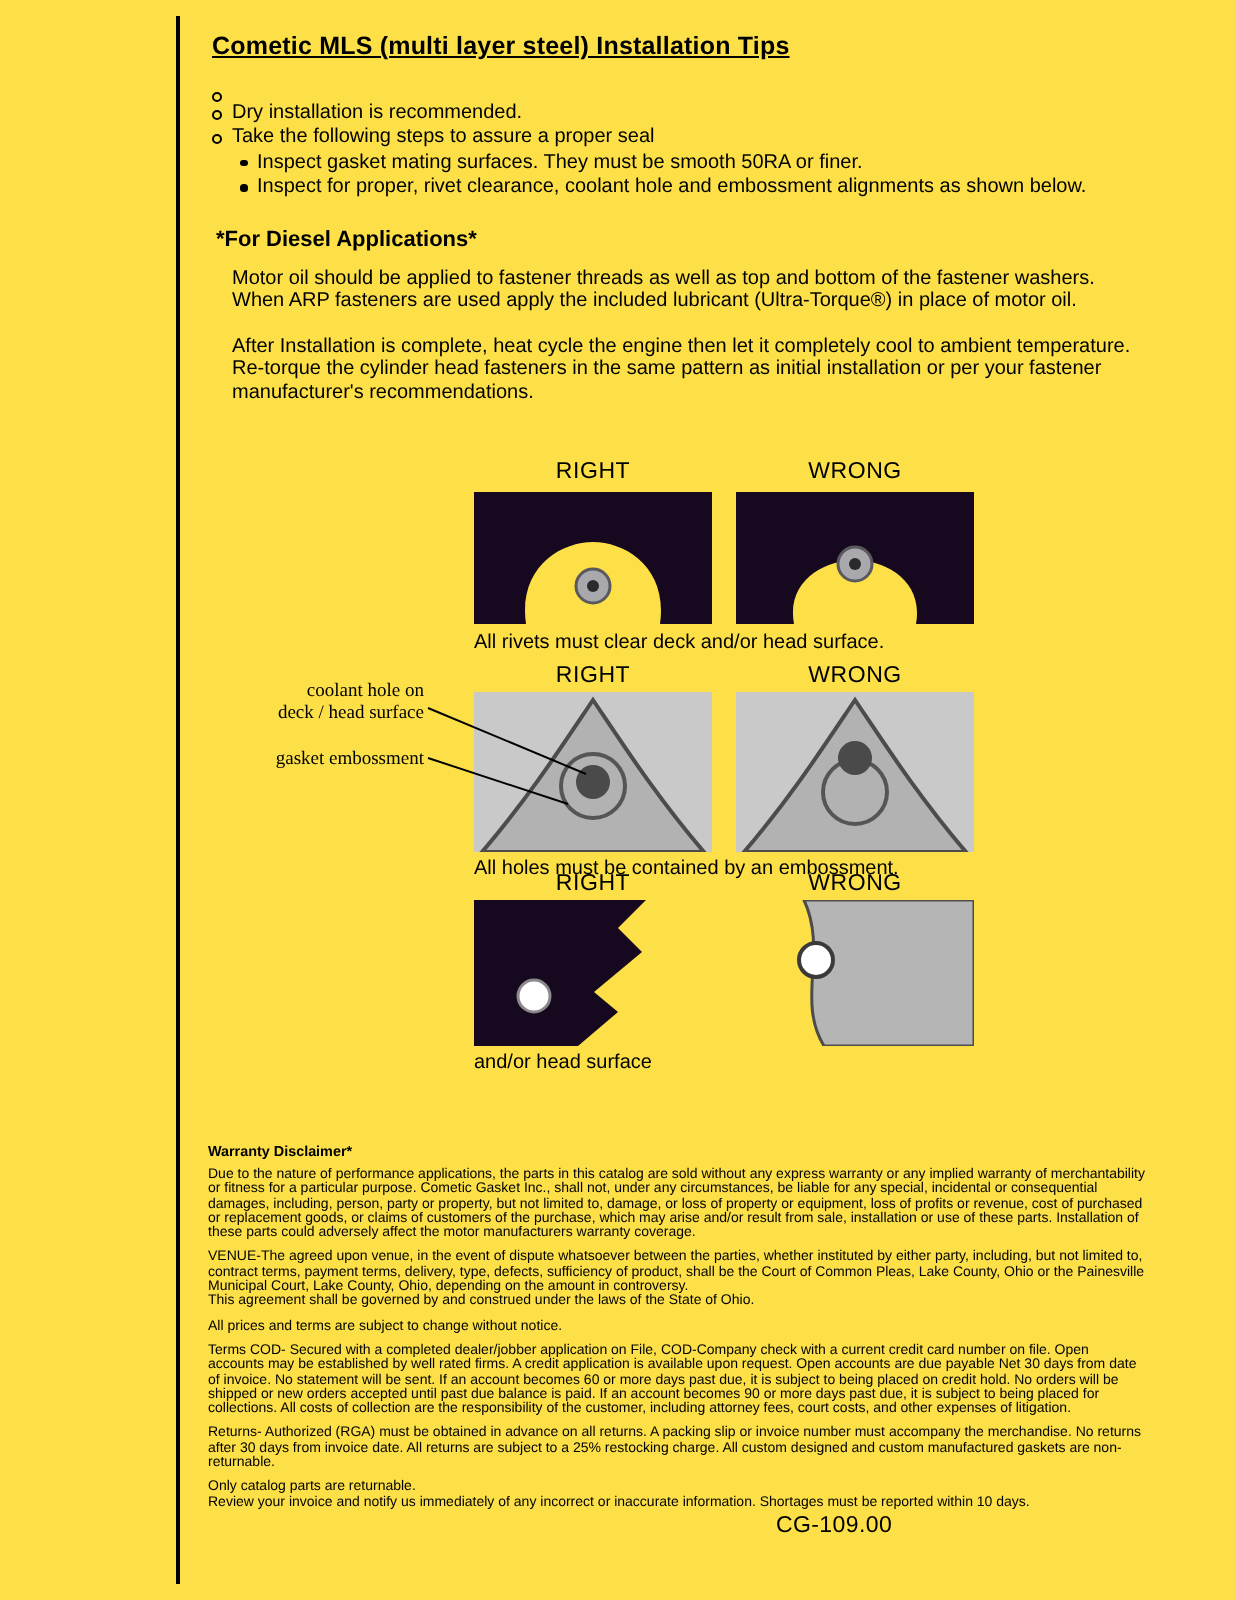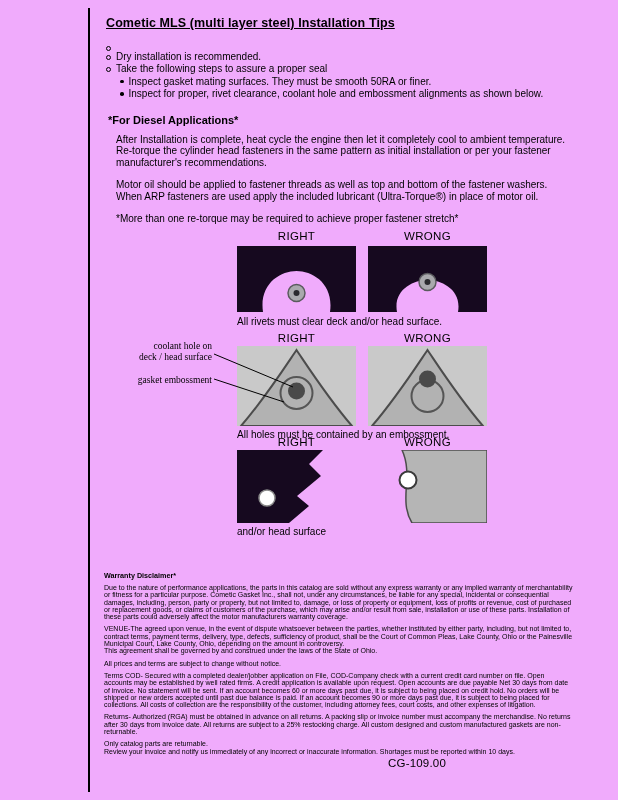--- a/index.html
+++ b/index.html
@@ -1,20 +1,20 @@
 <!DOCTYPE html>
 <html><head>
 <meta charset="utf-8">
 <style>
   html,body{margin:0;padding:0;}
   body{
     width:618px;height:800px;background:#ffffff;color:#000;
     font-family:"Liberation Sans",sans-serif;position:relative;overflow:hidden;
   }
-  .page{position:absolute;left:0;top:0;width:618px;height:800px;background:#f0abfc;}
+  .page{position:absolute;left:0;top:0;width:618px;height:800px;background:#fde047;}
   .left-rule{position:absolute;left:88px;top:8px;width:2px;height:784px;background:#000;}
 
   .content{position:absolute;left:104px;top:16px;width:470px;}
   .title{font-size:12.5px;font-weight:bold;text-decoration:underline;margin:0 0 12px 2px;letter-spacing:.1px;}
   .bullet{display:flex;align-items:flex-start;font-size:10px;line-height:12.4px;margin-left:2px;}
   .bullet.sub{margin-left:16px;}
   .marker-open{width:3px;height:3px;border:1px solid #000;border-radius:50%;margin:4px 5px 0 0;flex:none;}
   .marker-filled{width:3.5px;height:3.5px;background:#000;border-radius:50%;margin:4px 5px 0 0;flex:none;}
   .diesel-h{font-size:11px;font-weight:bold;margin:13px 0 8px 4px;}
   p.body{font-size:10px;line-height:11.5px;margin:0 0 11px 12px;width:452px;}
@@ -69,23 +69,22 @@
         <span class="marker-filled"></span>
         <span>Inspect gasket mating surfaces. They must be smooth 50RA or finer.</span>
       </div>
       <div class="bullet sub">
         <span class="marker-filled"></span>
         <span>Inspect for proper, rivet clearance, coolant hole and embossment alignments as shown below.</span>
       </div>
     </div>
 
     <h2 class="diesel-h">*For Diesel Applications*</h2>
+    <p class="body">Motor oil should be applied to fastener threads as well as top and bottom of the fastener washers. When ARP fasteners are used apply the included lubricant (Ultra-Torque®) in place of motor oil.</p>
     <p class="body">After Installation is complete, heat cycle the engine then let it completely cool to ambient temperature. Re-torque the cylinder head fasteners in the same pattern as initial installation or per your fastener manufacturer's recommendations.</p>
-    <p class="body">Motor oil should be applied to fastener threads as well as top and bottom of the fastener washers. When ARP fasteners are used apply the included lubricant (Ultra-Torque®) in place of motor oil.</p>
-    <p class="body note">*More than one re-torque may be required to achieve proper fastener stretch*</p>
   </div>
 
   <div class="diagrams">
 
     <div class="d-abs d-labels d1-labels">
       <span>RIGHT</span>
       <span>WRONG</span>
     </div>
     <div class="d-abs d-images d1-images">
       <div class="d-img">

